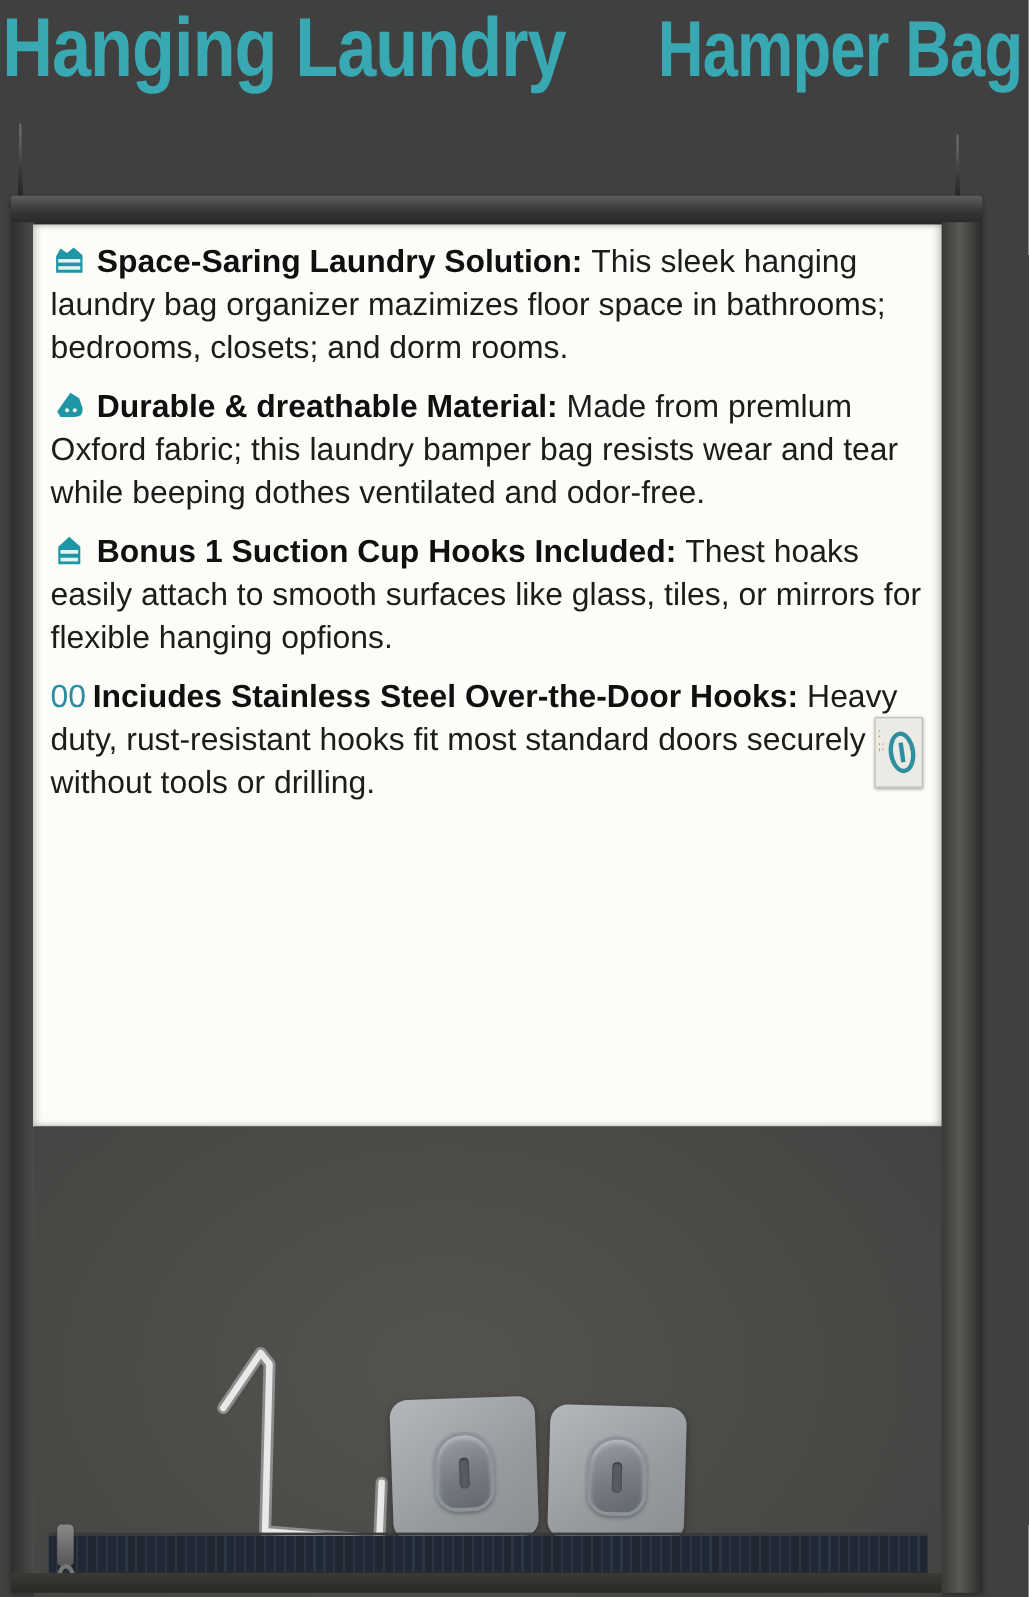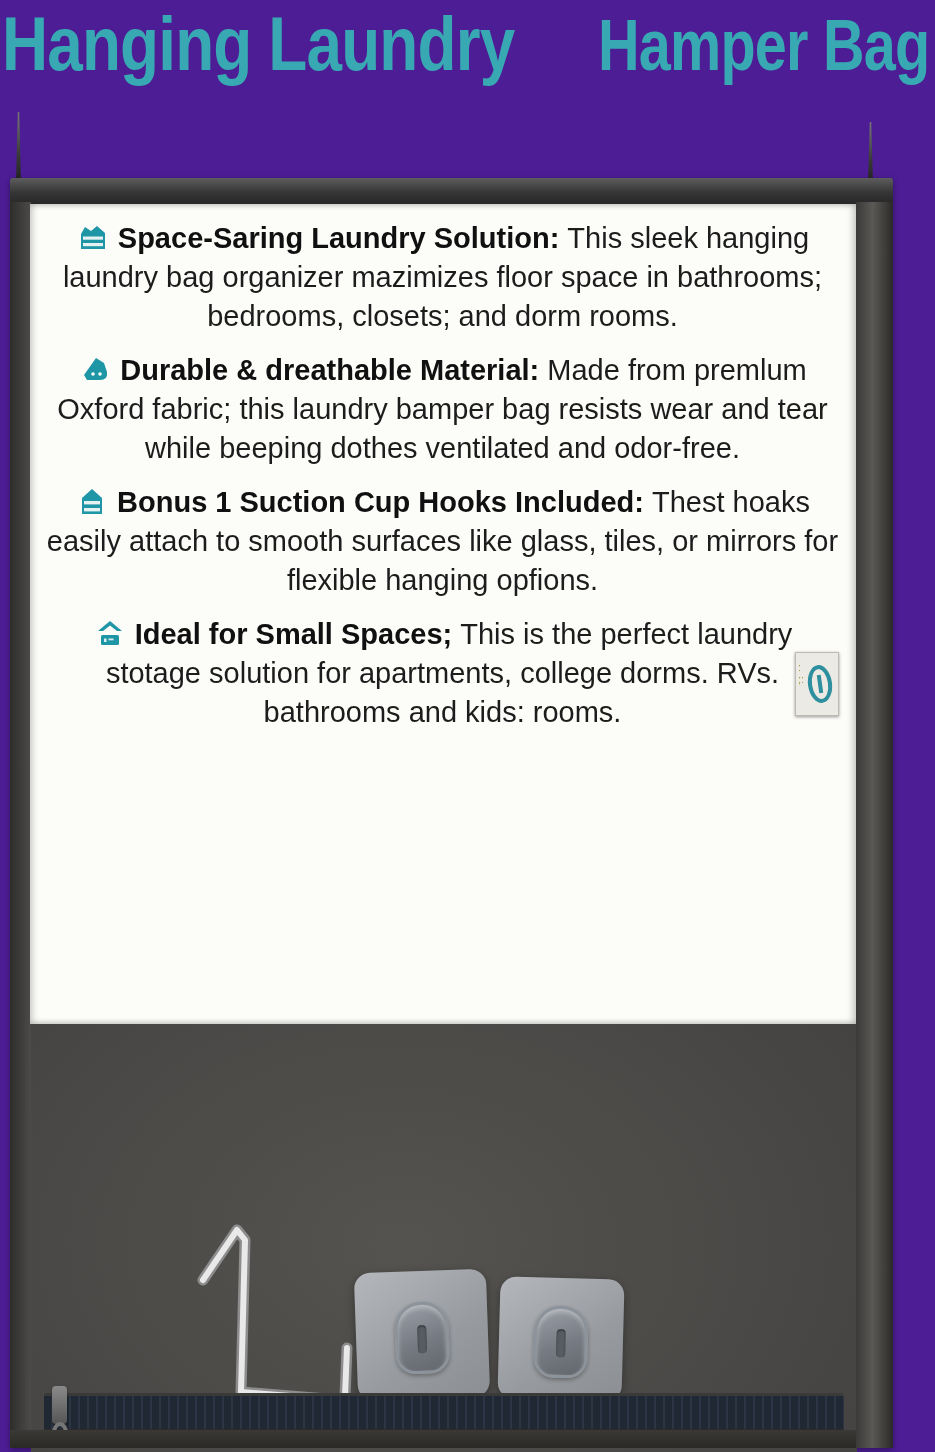--- a/index.html
+++ b/index.html
@@ -1,17 +1,17 @@
 <!DOCTYPE html>
 <html><head>
 <meta charset="utf-8">
 <style>
   * { margin:0; padding:0; box-sizing:border-box; }
   html,body { width:935px; height:1452px; background:#ffffff; font-family:"Liberation Sans", sans-serif; overflow:hidden; }
-  .stage { position:absolute; left:0; top:0; width:935px; height:1452px; background:#4c1d95; }
+  .stage { position:absolute; left:0; top:0; width:935px; height:1452px; background:#404040; }
 
   
   .title-part1 { position:absolute; left:2px; top:0px; font-size:76px; font-weight:700; color:#38a9b3;
                  letter-spacing:-1px; transform:scaleX(0.84); transform-origin:0 0; white-space:nowrap; }
   .title-part2 { position:absolute; left:598px; top:4px; font-size:72px; font-weight:700; color:#38a9b3;
                  letter-spacing:-1px; transform:scaleX(0.80); transform-origin:0 0; white-space:nowrap; }
 
   
   .strap { position:absolute; width:5px; background:linear-gradient(#777 0%, #3a3a3a 60%, #222 100%);
            clip-path:polygon(35% 0, 65% 0, 100% 100%, 0 100%); }
@@ -24,21 +24,21 @@
   .bag-topbar { position:absolute; left:0; top:0; width:883px; height:27px; border-radius:3px;
                 background:linear-gradient(#5d5d5d, #353535 55%, #262626); }
   .bag-right-band { position:absolute; right:0; top:24px; width:37px; height:1246px;
                     background:linear-gradient(to right, #3a3937, #5a5956 45%, #2b2a28); }
   .bag-left-band { position:absolute; left:0; top:24px; width:21px; height:1246px;
                    background:linear-gradient(to right, #2e2d2b, #4c4b49); }
 
   .panel { position:absolute; left:20px; top:26px; width:827px; height:820px;
            background:#fcfcf9; box-shadow:inset 3px 0 6px rgba(0,0,0,.18), inset -4px 0 7px rgba(0,0,0,.22); }
   .features { padding:15px 18px 0 16px; }
-  .feature { font-size:29px; line-height:39px; color:#1c1c1c; margin-bottom:15px; text-align:center; }
+  .feature { font-size:29px; line-height:39px; color:#1c1c1c; margin-bottom:15px; text-align:left; }
   .feature b { font-weight:700; color:#101010; }
   .feature .prefix { color:#2d8da0; font-weight:400; margin-right:6px; }
   .bicon { display:inline-block; width:34px; height:32px; vertical-align:-6px; margin-right:8px; }
 
   
   .lower { position:absolute; left:21px; top:846px; width:826px; height:548px;
            background:radial-gradient(ellipse at 45% 40%, #545350 0%, #474644 70%, #403f3d 100%); }
 
   
   .hook-svg { position:absolute; left:150px; top:196px; }
@@ -112,29 +112,24 @@
         </p>
 
         <p class="feature">
           <svg class="bicon" viewBox="0 0 32 32">
             <path d="M6 12 L16 3 L26 12 L26 28 L6 28 Z" fill="#1f96a5"></path>
             <rect x="8" y="15" width="16" height="3.4" fill="#fcfcf9" opacity=".9"></rect>
             <rect x="8" y="22" width="16" height="3.4" fill="#fcfcf9" opacity=".9"></rect>
           </svg><b><span>Bonus 1 Suction Cup Hooks Included</span><span>: </span></b><span>Thest hoaks easily attach to smooth surfaces like glass, tiles, or mirrors for flexible hanging opfions.</span>
         </p>
 
+        <p class="feature">
+          <span class="prefix">00</span><b><span>Inciudes Stainless Steel Over-the-Door Hooks</span><span>: </span></b><span>Heavy duty, rust-resistant hooks fit most standard doors securely without tools or drilling.</span>
+        </p>
 
-        <p class="feature">
-          <svg class="bicon" viewBox="0 0 32 32">
-            <path d="M4 13 L16 3 L28 13 L23 13 L16 7.5 L9 13 Z" fill="#1f96a5"></path>
-            <rect x="7" y="17" width="18" height="10" rx="1.5" fill="#1f96a5"></rect>
-            <rect x="10" y="20.5" width="2.5" height="3.5" fill="#fcfcf9" opacity=".85"></rect>
-            <rect x="14.5" y="20.5" width="5" height="1.8" fill="#fcfcf9" opacity=".85"></rect>
-          </svg><b><span>Ideal for Small Spaces</span><span>; </span></b><span>This is the perfect laundry stotage solution for apartments, college dorms. RVs. bathrooms and kids: rooms.</span>
-        </p>
 
       </div>
     </div>
 
     <div class="lower">
 
       <svg class="hook-svg" width="200" height="210" viewBox="0 0 200 210">
         <polyline points="22,60 56,10 64,20 60,172 158,180 164,176 166,128" fill="none" stroke="#8d8d8d" stroke-width="11" stroke-linejoin="round" stroke-linecap="round"></polyline>
         <polyline points="22,60 56,10 64,20 60,172 158,180 164,176 166,128" fill="none" stroke="#e9e9e9" stroke-width="6" stroke-linejoin="round" stroke-linecap="round"></polyline>
       </svg>

